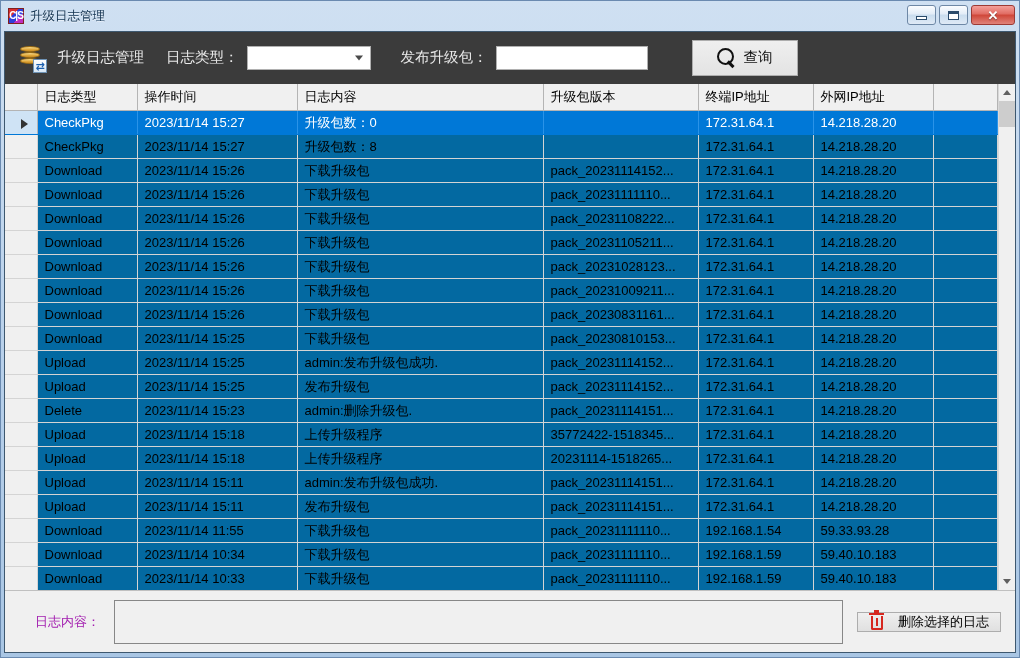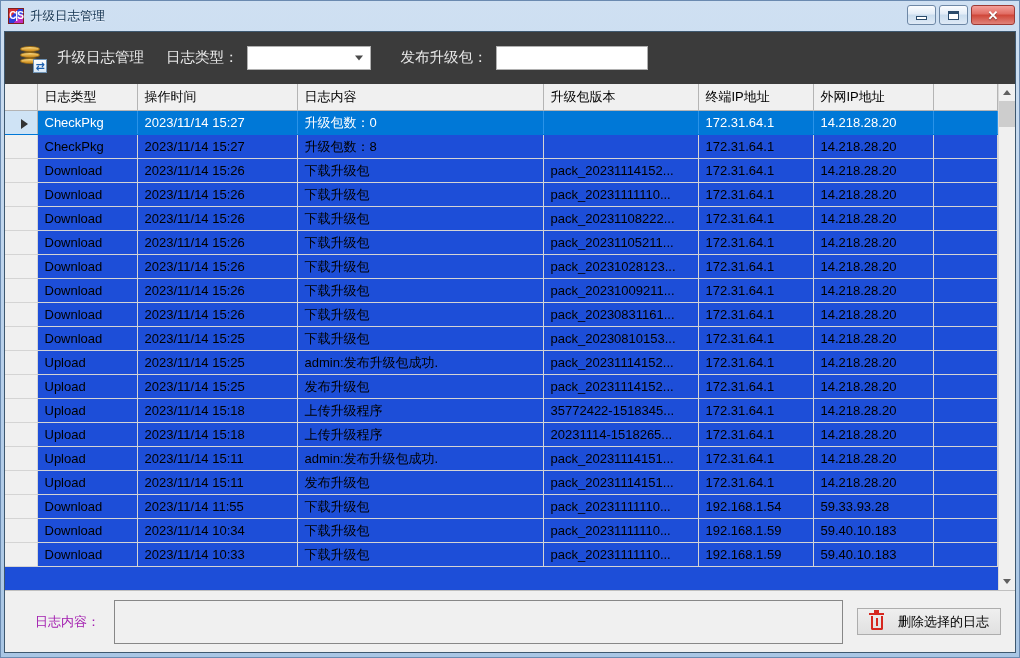--- a/index.html
+++ b/index.html
@@ -170,21 +170,21 @@
     flex: 1 1 auto;
     display: flex;
     background: #ffffff;
     border-top: 1px solid #3b3b3b;
     overflow: hidden;
     position: relative;
   }
   .grid-scroll {
     flex: 1 1 auto;
     overflow: hidden;
-    background: #1d4ed8;
+    background: #0369a1;
   }
   table.grid {
     border-collapse: collapse;
     width: 100%;
     table-layout: fixed;
     font-size: 13px;
   }
   table.grid th {
     background: #f0f0f0;
     border-right: 1px solid #b4b4b4;
@@ -296,21 +296,21 @@
     height: 44px;
     background: #f0f0f0;
     border: 1px solid #878787;
     font-size: 13px;
     color: #000;
     padding: 3px 5px;
     overflow: hidden;
   }
   .del-btn {
     flex: 0 0 144px;
-    height: 27px;
+    height: 20px;
     background: linear-gradient(180deg,#efefef 0%, #e0e0e0 100%);
     border: 1px solid #adadad;
     display: flex; align-items: center; justify-content: center;
     gap: 14px;
     font-size: 13px; color: #000;
     cursor: pointer;
   }
   .trash {
     width: 15px; height: 18px; position: relative; flex: 0 0 15px;
   }
@@ -367,20 +367,24 @@
         <span class="badge-arrow">⇄</span>
       </div>
       <div class="tb-label tb-title">升级日志管理</div>
       <div class="tb-label tb-field-label">日志类型：</div>
       <div class="combo">
         <span></span>
         <span class="caret"></span>
       </div>
       <div class="tb-label tb-field-label">发布升级包：</div>
       <input class="search-input" type="text" value="" placeholder="" style="">
+      <div class="query-btn">
+        <span class="mag"></span>
+        <span>查询</span>
+      </div>
     </div>
 
     <div class="grid-wrap">
       <div class="grid-scroll">
         <table class="grid">
           <colgroup>
             <col class="col-sel">
               <col class="col-type">
               <col class="col-time">
             <col class="col-cont">
@@ -517,20 +521,30 @@
                 <td>Upload</td>
                 <td>2023/11/14 15:25</td>
                 <td>发布升级包</td>
                 <td>pack_20231114152...</td>
                 <td>172.31.64.1</td>
                 <td>14.218.28.20</td>
                 <td class="col-pad"></td>
               </tr>
               <tr>
                 <td class="sel-cell"></td>
+                <td>Delete</td>
+                <td>2023/11/14 15:23</td>
+                <td>admin:删除升级包.</td>
+                <td>pack_20231114151...</td>
+                <td>172.31.64.1</td>
+                <td>14.218.28.20</td>
+                <td class="col-pad"></td>
+              </tr>
+              <tr>
+                <td class="sel-cell"></td>
                 <td>Upload</td>
                 <td>2023/11/14 15:18</td>
                 <td>上传升级程序</td>
                 <td>35772422-1518345...</td>
                 <td>172.31.64.1</td>
                 <td>14.218.28.20</td>
                 <td class="col-pad"></td>
               </tr>
               <tr>
                 <td class="sel-cell"></td>

